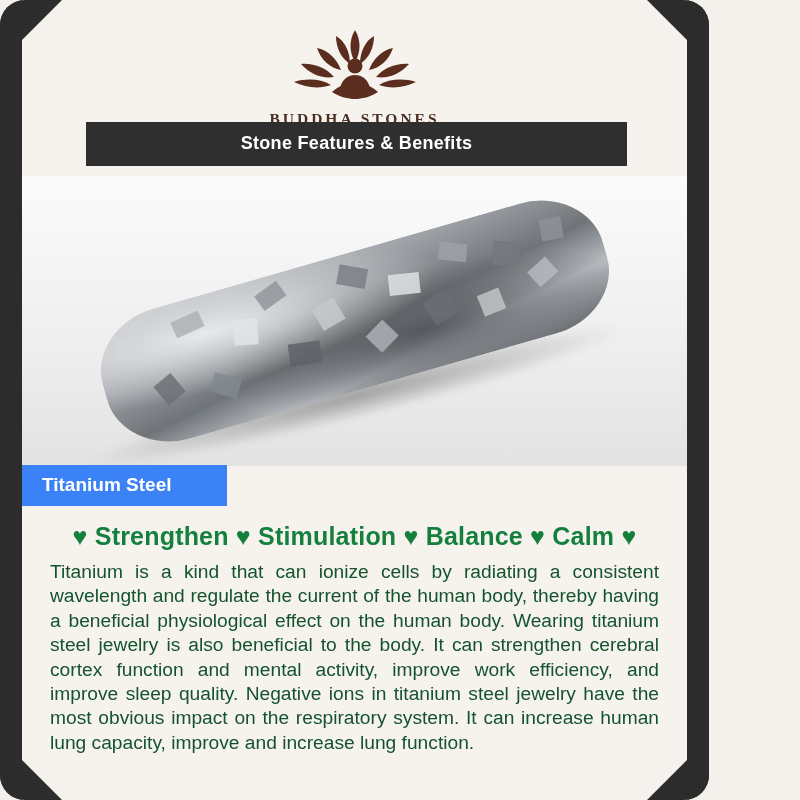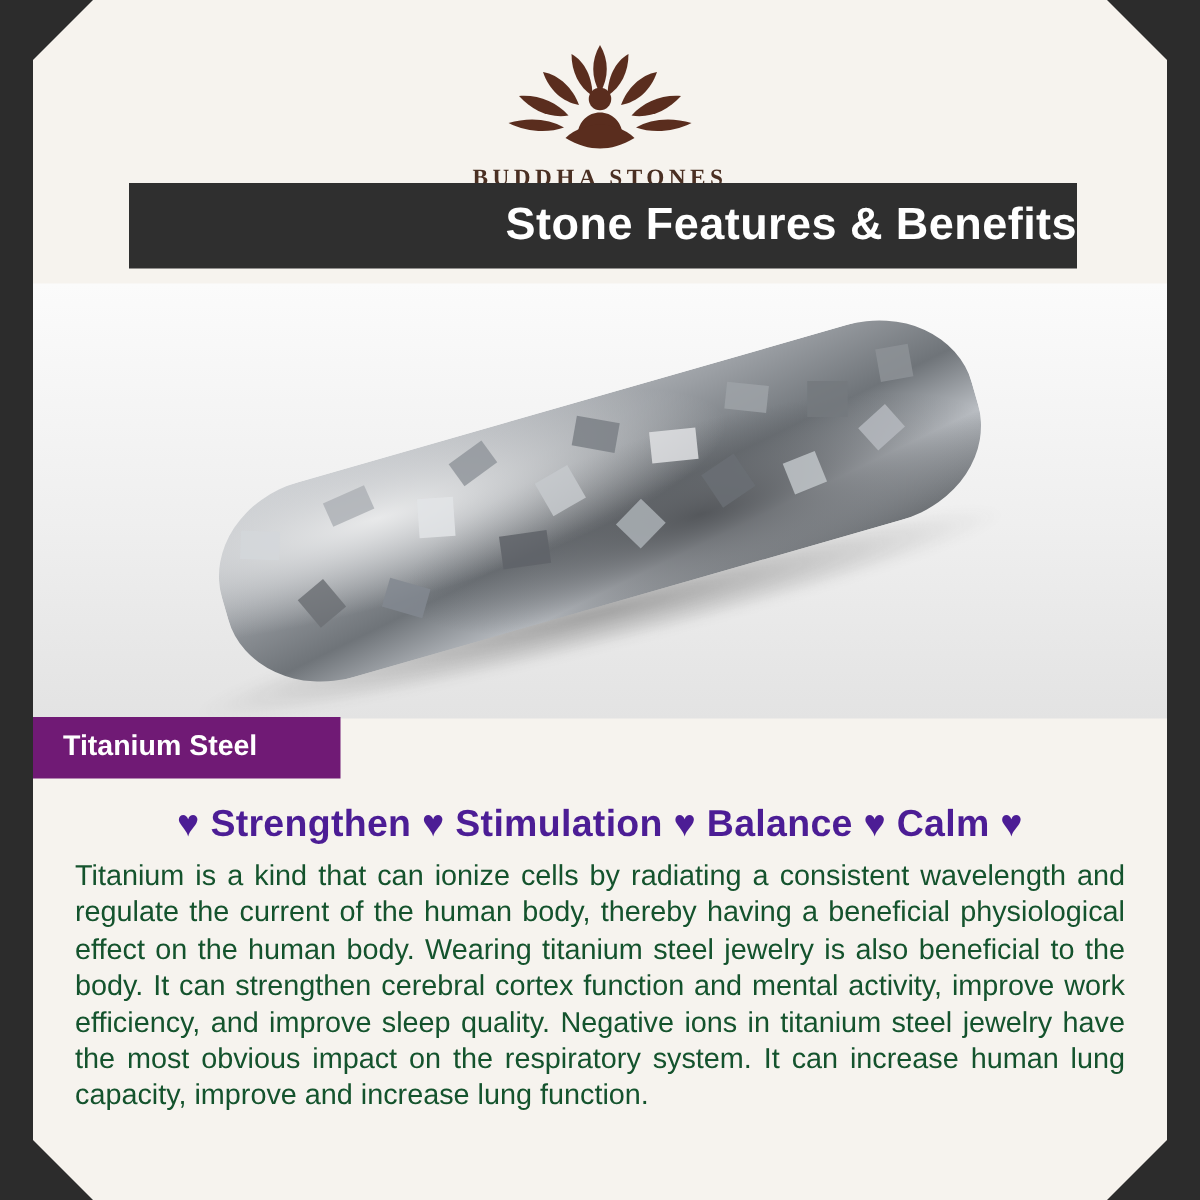--- a/index.html
+++ b/index.html
@@ -9,24 +9,25 @@
   body {
     width: 800px;
     height: 800px;
     font-family: "Liberation Sans", sans-serif;
     background: #f4f1ec;
     overflow: hidden;
   }
 
   .page {
     position: relative;
-    width: 800px;
+    width: 709px;
     height: 800px;
     background: #f6f3ee;
     overflow: hidden;
+    border-radius: 25px;
   }
 
   
   .corner {
     position: absolute;
     background: #2c2c2c;
     z-index: 5;
   }
   .corner-tl {
     top: 0; left: 0;
@@ -91,22 +92,22 @@
     font-weight: 700;
     font-family: "Liberation Serif", serif;
   }
 
   
   .title-banner {
     position: relative;
     margin: 4px 60px 0 64px;
     background: #2f2f2f;
     color: #ffffff;
-    text-align: right;
-    font-size: 30px;
+    text-align: center;
+    font-size: 18px;
     font-weight: 700;
     letter-spacing: 0.3px;
     padding: 11px 0 12px 0;
     font-family: "Liberation Sans", sans-serif;
   }
 
   
   .hero {
     position: relative;
     margin-top: 10px;
@@ -147,35 +148,35 @@
     height: 46px;
     transform: translate(-50%, 0) rotate(-14deg);
     background: radial-gradient(ellipse at center, rgba(40,40,40,0.38) 0%, rgba(40,40,40,0) 70%);
     filter: blur(3px);
   }
 
   
   .name-tag {
     position: relative;
     margin-top: -1px;
-    background: #701a75;
+    background: #3b82f6;
     color: #ffffff;
     width: 205px;
     padding: 9px 0 10px 20px;
     font-size: 19px;
     font-weight: 700;
     box-sizing: border-box;
   }
 
   
   .keywords {
     text-align: center;
     font-size: 25px;
     font-weight: 700;
-    color: #4c1d95;
+    color: #15803d;
     margin-top: 16px;
     letter-spacing: 0.2px;
   }
 
   
   .body-text {
     margin: 9px 28px 0 28px;
     font-size: 19.2px;
     line-height: 1.27;
     color: #14532d;

